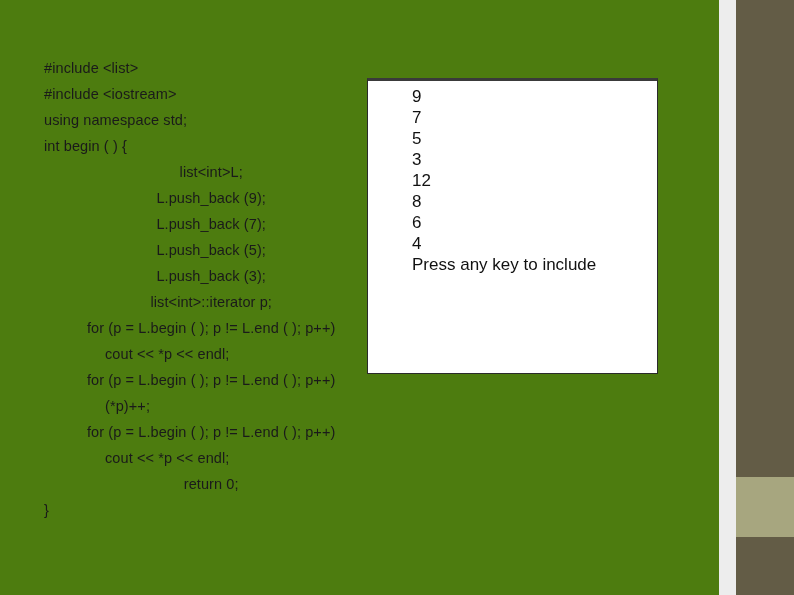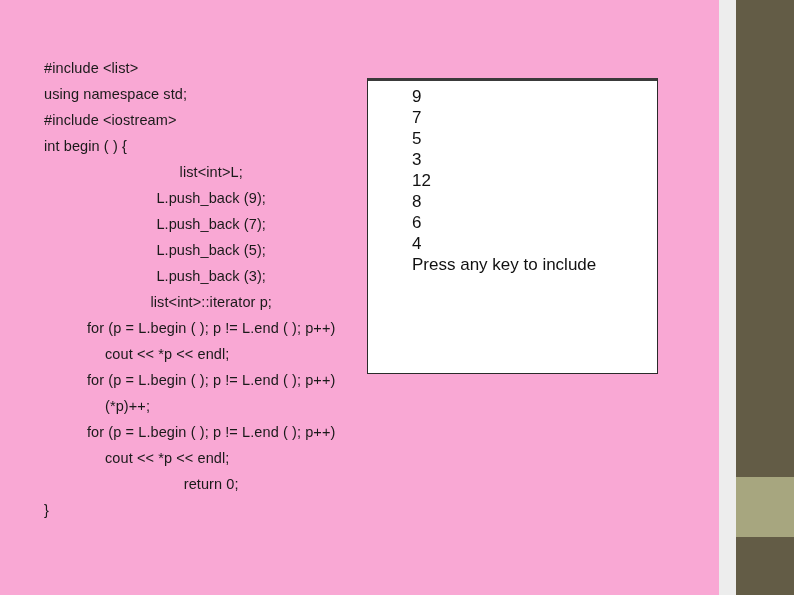--- a/index.html
+++ b/index.html
@@ -13,21 +13,21 @@
     font-family: "Liberation Sans", sans-serif;
     overflow: hidden;
     position: relative;
   }
 
   #slide {
     position: absolute;
     left: 0; top: 0;
     width: 794px;
     height: 595px;
-    background: #f9a8d4;
+    background: #4d7c0f;
     overflow: hidden;
   }
 
   
   .edge-bar {
     position: absolute;
     right: 0;
     width: 58px;
   }
   #bar-top {
@@ -100,22 +100,22 @@
     white-space: pre;
   }
 </style>
 </head>
 <body>
 
 <div id="slide">
 
   <div id="code-block">
     <div class="code-line ind-0">#include &lt;list&gt;</div>
+    <div class="code-line ind-0">#include &lt;iostream&gt;</div>
     <div class="code-line ind-0">using namespace std;</div>
-    <div class="code-line ind-0">#include &lt;iostream&gt;</div>
     <div class="code-line ind-0">int begin ( ) {</div>
     <div class="code-line ind-1">   list&lt;int&gt;L;</div>
     <div class="code-line ind-1">   L.push_back (9);</div>
     <div class="code-line ind-1">   L.push_back (7);</div>
     <div class="code-line ind-1">   L.push_back (5);</div>
     <div class="code-line ind-1">   L.push_back (3);</div>
     <div class="code-line ind-1">   list&lt;int&gt;::iterator p;</div>
     <div class="code-line ind-1">   for (p = L.begin ( ); p != L.end ( ); p++)</div>
     <div class="code-line ind-3">cout &lt;&lt; *p &lt;&lt; endl;</div>
     <div class="code-line ind-1">   for (p = L.begin ( ); p != L.end ( ); p++)</div>

